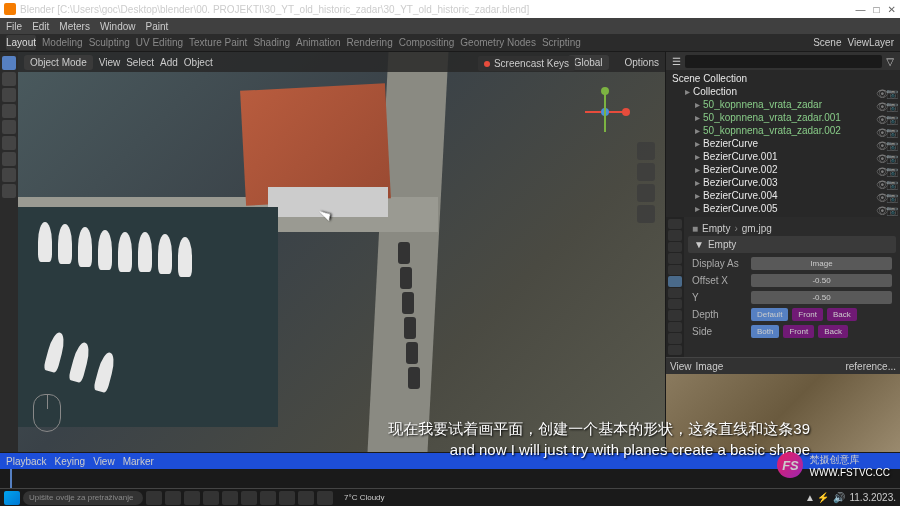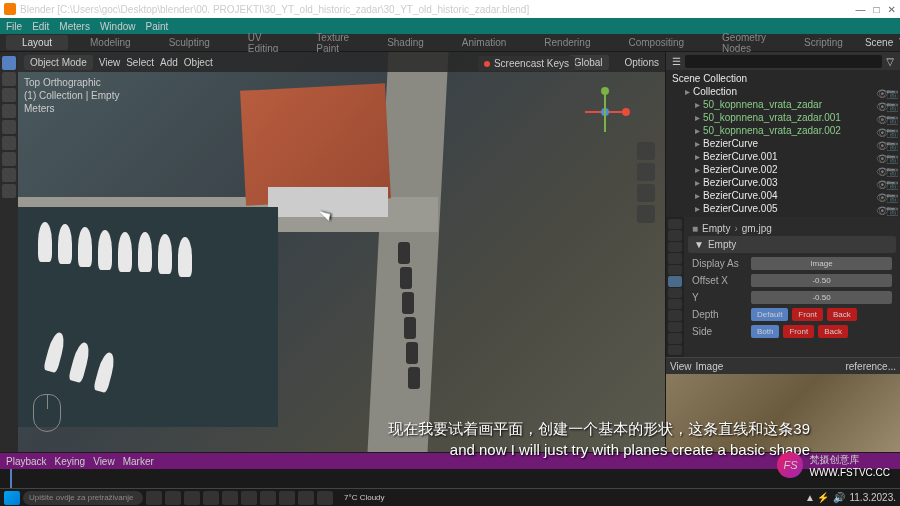--- a/index.html
+++ b/index.html
@@ -1,23 +1,23 @@
 <!DOCTYPE html>
 <html><head>
 <meta charset="utf-8">
 <style>
 *{margin:0;padding:0;box-sizing:border-box;font-family:sans-serif;font-size:10px;color:#ccc;user-select:none}
 body{background:#2b2b2b;width:900px;height:506px;overflow:hidden;position:relative}
 .titlebar{height:18px;background:#fff;color:#000;display:flex;align-items:center;padding:0 4px;font-size:9px}
 .titlebar .icon{width:12px;height:12px;background:#f57c00;border-radius:2px;margin-right:4px}
 .titlebar .wbtns{margin-left:auto;display:flex;gap:8px}
 .titlebar .wbtns span{color:#666;font-size:10px;cursor:pointer}
-.menubar{height:16px;background:#0f766e;display:flex;align-items:center;padding:0 6px;gap:10px;font-size:9px;color:#bbb}
+.menubar{height:16px;background:#404040;display:flex;align-items:center;padding:0 6px;gap:10px;font-size:9px;color:#bbb}
 .hdrbar{height:18px;background:#2b2b2b;display:flex;align-items:center;padding:0 6px;gap:6px;border-bottom:1px solid #1a1a1a;font-size:9px}
-.hdrbar .tab{padding:2px 16px;color:#888}
+.hdrbar .tab{padding:2px 0;color:#888}
 .hdrbar .tab.act{background:#3a3a3a;color:#ddd;border-radius:2px}
 .main{display:flex;height:calc(100% - 52px - 54px)}
 .leftbar{width:18px;background:#2b2b2b;display:flex;flex-direction:column;gap:2px;padding:4px 2px}
 .leftbar .ico{width:14px;height:14px;background:#444;border-radius:2px;cursor:pointer}
 .leftbar .ico:first-child{background:#5680c2}
 .viewport{flex:1;position:relative;background:#3a4248;overflow:hidden}
 .vphdr{position:absolute;top:0;left:0;right:0;height:20px;background:rgba(40,40,40,.85);display:flex;align-items:center;padding:0 6px;gap:6px;font-size:9px;z-index:10}
 .vphdr .dd{background:#3a3a3a;padding:2px 6px;border-radius:3px}
 .vpinfo{position:absolute;top:24px;left:6px;font-size:9px;color:#ddd;z-index:10;line-height:1.3}
 .aerial{position:absolute;top:0;left:0;width:100%;height:100%;background:linear-gradient(135deg,#4a5a5e 0%,#3a4248 40%,#4a4a42 70%,#5a5a4e 100%)}
@@ -54,40 +54,40 @@
 .outrow .tog span{width:8px;height:8px;opacity:.5}
 .props{flex:1;background:#2b2b2b;display:flex;overflow:hidden}
 .proptabs{width:18px;background:#232323;display:flex;flex-direction:column;gap:1px;padding:2px}
 .proptabs .pt{width:14px;height:14px;background:#333;border-radius:2px;cursor:pointer}
 .proptabs .pt.act{background:#4a6a8a}
 .propbody{flex:1;padding:4px;font-size:9px;overflow-y:auto}
 .propbody .ph{background:#3a3a3a;padding:3px 6px;margin-bottom:2px;border-radius:2px;display:flex;align-items:center;gap:4px}
 .propbody .prow{display:flex;align-items:center;padding:2px 4px;gap:4px;font-size:8px}
 .propbody .prow .lbl{width:55px;text-align:left;color:#aaa}
 .propbody .prow .val{flex:1;background:#595959;padding:2px 4px;border-radius:2px;font-size:8px;text-align:center}
-.propbody .prow .btn{background:#b91c1c;padding:2px 6px;border-radius:2px;font-size:8px}
+.propbody .prow .btn{background:#701a75;padding:2px 6px;border-radius:2px;font-size:8px}
 .propbody .prow .btn.act{background:#5680c2}
 .imgprev{height:95px;background:#1a1a1a;border-top:1px solid #444;position:relative}
 .imgprev .ihdr{height:16px;background:#323232;display:flex;align-items:center;padding:0 4px;gap:4px;font-size:8px}
 .imgprev .ibody{height:calc(100% - 16px);background:linear-gradient(135deg,#8a7a5e 0%,#6a5a3e 50%,#9a8a6e 100%);position:relative}
-.timeline{height:36px;background:#701a75;border-top:1px solid #1a1a1a}
+.timeline{height:36px;background:#1d4ed8;border-top:1px solid #1a1a1a}
 .tlhdr{height:16px;display:flex;align-items:center;padding:0 6px;gap:8px;font-size:9px;color:#888}
 .tltrack{height:20px;background:#1a1a1a;position:relative}
 .tltrack .ph{position:absolute;left:10px;top:0;width:2px;height:100%;background:#5680c2}
 .taskbar{position:absolute;bottom:0;left:0;right:0;height:18px;background:#1a1a1a;display:flex;align-items:center;padding:0 4px;gap:3px;border-top:1px solid #444}
 .taskbar .tb{width:16px;height:14px;background:#333;border-radius:2px}
 .taskbar .win{background:linear-gradient(135deg,#00a4ef,#0078d4)}
 .taskbar .srch{width:120px;height:14px;background:#333;border-radius:7px;font-size:8px;padding:0 6px;display:flex;align-items:center;color:#888}
 .taskbar .weather{font-size:8px;color:#ccc;margin-left:8px}
 .taskbar .tray{margin-left:auto;display:flex;gap:4px;font-size:8px;color:#ccc;align-items:center}
 .subtitle{position:absolute;bottom:48px;left:50%;transform:translateX(-50%);text-align:right;z-index:50;width:80%}
 .subtitle .cn{font-size:15px;color:#fff;text-shadow:1px 1px 2px #000;margin-bottom:2px}
 .subtitle .en{font-size:15px;color:#fff;text-shadow:1px 1px 2px #000}
 .wm{position:absolute;bottom:28px;right:10px;z-index:50;display:flex;align-items:center;gap:6px}
-.wm .badge{width:26px;height:26px;background:linear-gradient(135deg,#e91e63,#9c27b0);border-radius:50%;display:flex;align-items:center;justify-content:center;font-size:11px;font-weight:normal;font-style:italic}
+.wm .badge{width:26px;height:26px;background:linear-gradient(135deg,#e91e63,#9c27b0);border-radius:50%;display:flex;align-items:center;justify-content:center;font-size:13px;font-weight:bold;font-style:italic}
 .wm .txt{font-size:10px;color:#fff;text-shadow:1px 1px 2px #000}
 .cursor{position:absolute;top:155px;left:305px;z-index:20;width:12px;height:16px}
 .cursor::before{content:'';position:absolute;width:0;height:0;border-left:6px solid #fff;border-bottom:4px solid transparent;border-top:10px solid transparent;transform:rotate(-45deg);filter:drop-shadow(1px 1px 1px #000)}
 </style>
 </head>
 <body>
 
 <div class="titlebar">
   <span class="icon"></span>
   <span>Blender [C:\Users\goc\Desktop\blender\00. PROJEKTI\30_YT_old_historic_zadar\30_YT_old_historic_zadar.blend]</span>
@@ -137,25 +137,20 @@
 
   <div class="viewport">
     <div class="vphdr">
       <span class="dd">Object Mode</span>
       <span>View</span>
       <span>Select</span>
       <span>Add</span>
       <span>Object</span>
       <span class="dd" style="margin-left:auto">Global</span>
       <span style="margin-left:10px">Options</span>
-    </div>
-    <div class="vpinfo">
-      <div>Top Orthographic</div>
-      <div>(1) Collection | Empty</div>
-      <div>Meters</div>
     </div>
     <div class="screencast">
         <span>Screencast Keys</span>
       </div>
 
     <div class="aerial">
       <div class="road"></div>
       <div class="road2"></div>
       <div class="building"></div>
       <div class="building2"></div>

